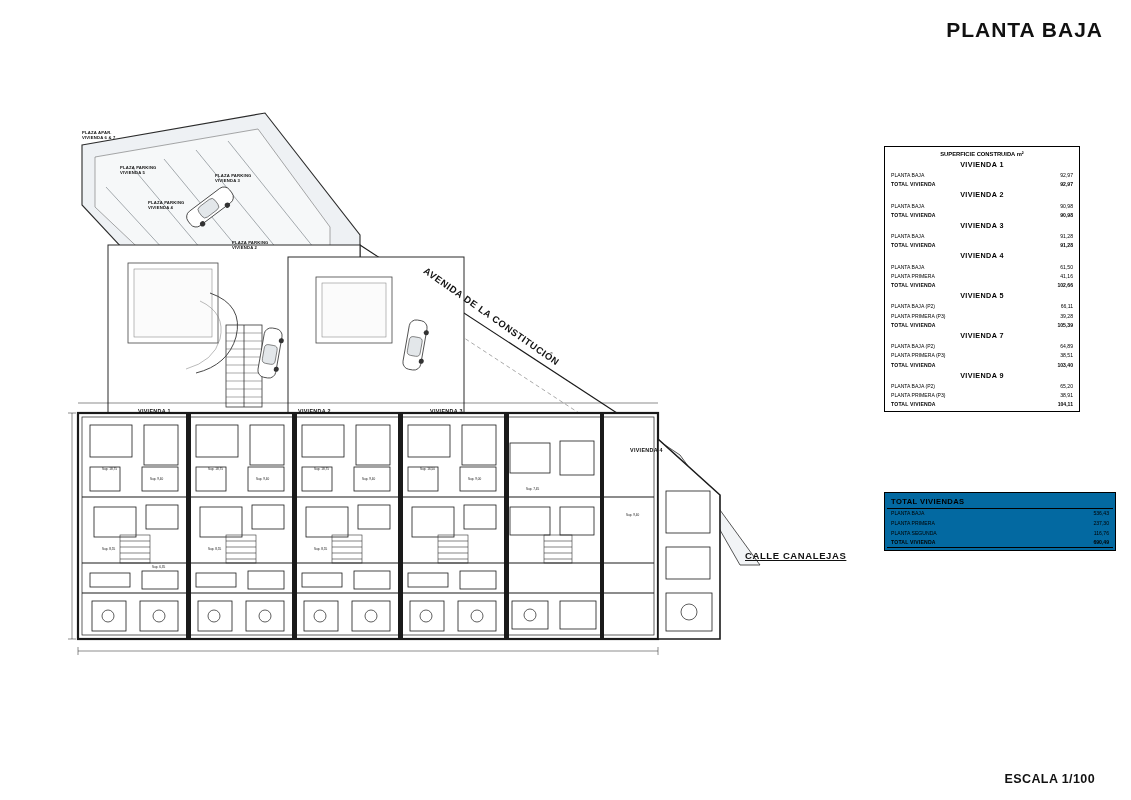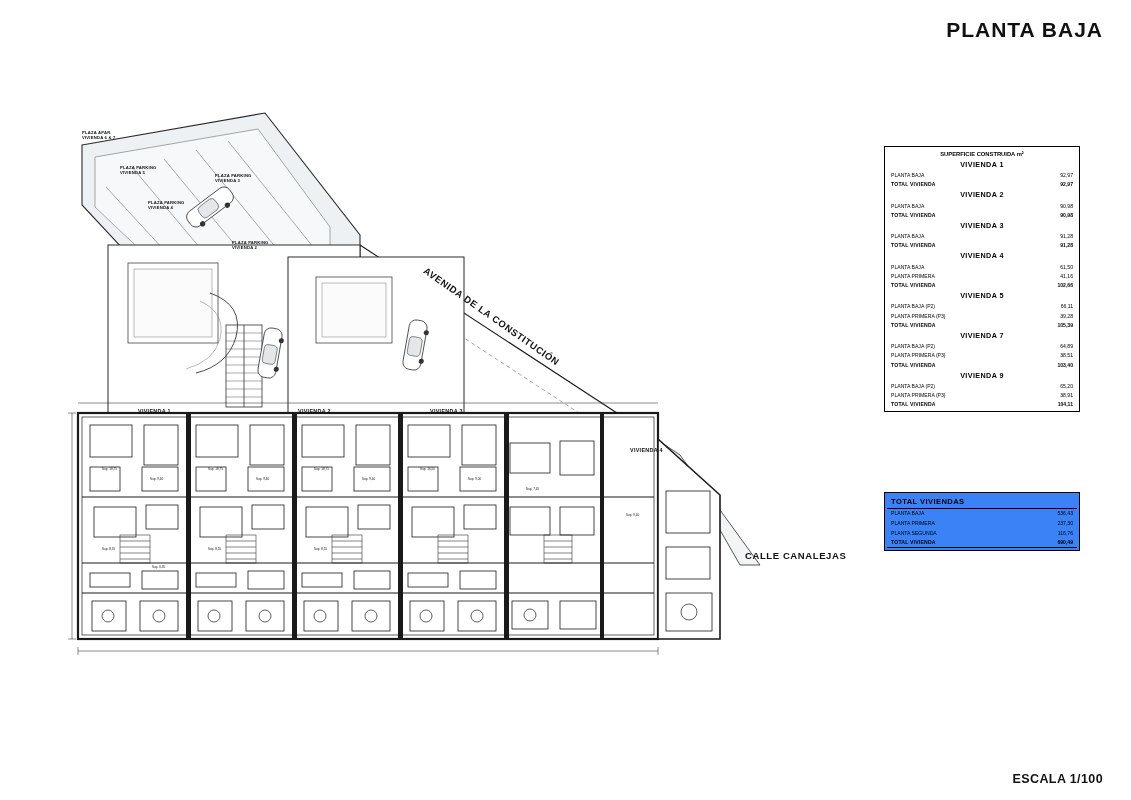--- a/index.html
+++ b/index.html
@@ -21,21 +21,21 @@
     position: absolute;
     right: 28px;
     top: 18px;
     font-size: 21px;
     font-weight: bold;
     letter-spacing: 1px;
     color: #111;
   }
   #scale-label {
     position: absolute;
-    right: 28px;
+    right: 36px;
     bottom: 14px;
     font-size: 12.5px;
     font-weight: bold;
     letter-spacing: .4px;
     color: #111;
   }
 
   
   #drawing {
     position: absolute;
@@ -56,20 +56,21 @@
   }
   #street-avenida {
     left: 368px;
     top: 170px;
     transform: rotate(35deg);
     transform-origin: left top;
   }
   #street-calle {
     left: 685px;
     top: 455px;
+    text-decoration: underline;
   }
 
   .tiny-label {
     position: absolute;
     font-size: 4.2px;
     font-weight: bold;
     letter-spacing: .2px;
     color: #111;
     white-space: nowrap;
   }
@@ -129,23 +130,23 @@
   .row.total td {
     font-weight: bold;
     border-bottom: 1.1px solid #000;
   }
   .row.total td:first-child { letter-spacing: .2px; }
 
   #totals-table {
     position: absolute;
     left: 884px;
     top: 492px;
-    width: 196px;
+    width: 232px;
     border: 1.2px solid #000;
-    background: #3b82f6;
+    background: #0369a1;
     box-sizing: border-box;
     padding: 2px;
   }
   #totals-table table {
     width: 100%;
     border-collapse: collapse;
     font-size: 5.1px;
   }
   #totals-table td { padding: 1.8px 4px; }
   #totals-table .grp-head td {

